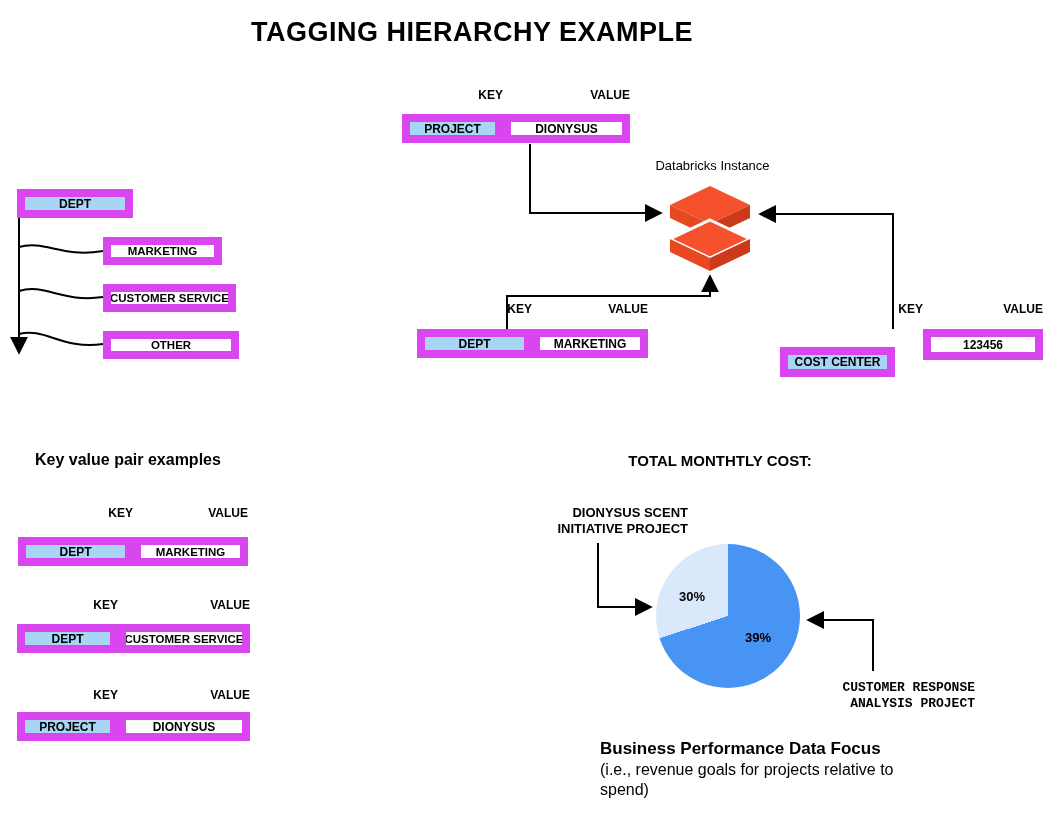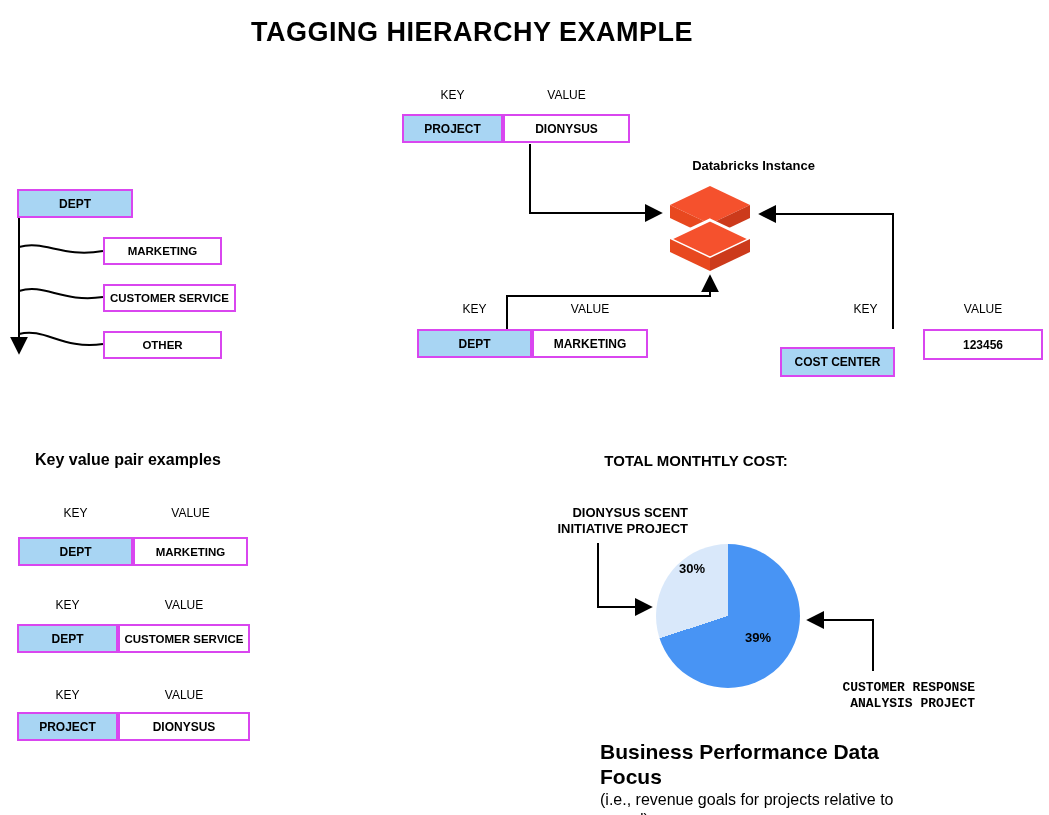--- a/index.html
+++ b/index.html
@@ -2,33 +2,33 @@
 <html style="--key-fill: #A8D5F3;"><head>
 <meta charset="utf-8">
 <style>
   html,body{margin:0;padding:0;background:#fff;}
   #canvas{
     position:relative;width:1049px;height:815px;background:#fff;overflow:hidden;
     font-family:"Liberation Sans",sans-serif;color:#000;
   }
   .abs{position:absolute;box-sizing:border-box;}
   .title{font-size:27px;font-weight:bold;text-align:center;letter-spacing:.5px;}
-  .hdr{font-size:12px;font-weight:normal;text-align:center;}
+  .hdr{font-size:12px;font-weight:bold;text-align:right;}
   .box{
-    border:2px solid #d946ef;background:#fff;display:flex;align-items:center;justify-content:center;
+    border:8px solid #d946ef;background:#fff;display:flex;align-items:center;justify-content:center;
     font-size:12px;font-weight:bold;text-align:center;white-space:nowrap;overflow:hidden;
   }
   .key{background:var(--key-fill,#A8D5F3);}
   .seclabel{font-size:16px;font-weight:bold;}
-  .dbx-label{font-size:13px;font-weight:bold;text-align:right;}
+  .dbx-label{font-size:13px;font-weight:normal;text-align:center;}
   .pie-title{font-size:15px;font-weight:bold;text-align:center;line-height:1.25;}
   .callout{font-size:13px;font-weight:bold;text-align:right;line-height:1.25;}
   .slice-label{font-size:13px;font-weight:bold;text-align:center;}
   .pie{border-radius:50%;}
-  .foot-bold{font-size:21px;font-weight:bold;line-height:1.2;}
+  .foot-bold{font-size:17px;font-weight:bold;line-height:1.2;}
   .foot-normal{font-size:16px;line-height:1.2;margin-top:1px;}
   svg.overlay{pointer-events:none;}
 </style>
 </head>
 <body>
 
 <div id="canvas">
 
   <svg class="abs overlay" style="left:0;top:0;" width="1049" height="815" viewBox="0 0 1049 815">
     <defs>
@@ -47,21 +47,21 @@
       <path d="M598,543 L598,607 L651,607" marker-end="url(#arr)"></path>
       <path d="M873,671 L873,620 L808,620" marker-end="url(#arr)"></path>
     </g>
   </svg>
 
   <div class="abs title" style="left:172px;top:17px;width:600px;">TAGGING HIERARCHY EXAMPLE</div>
 
   <div class="abs box key" style="left:17px;top:189px;width:116px;height:29px;">DEPT</div>
   <div class="abs box" style="left:103px;top:237px;width:119px;height:28px;font-size:11.5px;">MARKETING</div>
   <div class="abs box" style="left:103px;top:284px;width:133px;height:28px;font-size:11.5px;">CUSTOMER SERVICE</div>
-  <div class="abs box" style="left:103px;top:331px;width:119px;height:28px;font-size:11.5px;">OTHER</div>
+  <div class="abs box" style="left:103px;top:331px;width:136px;height:28px;font-size:11.5px;">OTHER</div>
 
   <div class="abs hdr" style="left:402px;top:88px;width:101px;">KEY</div>
   <div class="abs hdr" style="left:503px;top:88px;width:127px;">VALUE</div>
   <div class="abs box key" style="left:402px;top:114px;width:101px;height:29px;">PROJECT</div>
   <div class="abs box" style="left:503px;top:114px;width:127px;height:29px;">DIONYSUS</div>
 
   <div class="abs dbx-label" style="left:610px;top:158px;width:205px;">Databricks Instance</div>
   <svg class="abs" style="left:670px;top:186px;" width="80" height="86" viewBox="0 0 80 86">
     <g>
       <polygon points="40,0 80,19 40,38 0,19" fill="#F5512D"></polygon>
@@ -95,31 +95,31 @@
   <div class="abs hdr" style="left:17px;top:598px;width:101px;">KEY</div>
   <div class="abs hdr" style="left:118px;top:598px;width:132px;">VALUE</div>
   <div class="abs box key" style="left:17px;top:624px;width:101px;height:29px;">DEPT</div>
   <div class="abs box" style="left:118px;top:624px;width:132px;height:29px;font-size:11.5px;">CUSTOMER SERVICE</div>
 
   <div class="abs hdr" style="left:17px;top:688px;width:101px;">KEY</div>
   <div class="abs hdr" style="left:118px;top:688px;width:132px;">VALUE</div>
   <div class="abs box key" style="left:17px;top:712px;width:101px;height:29px;">PROJECT</div>
   <div class="abs box" style="left:118px;top:712px;width:132px;height:29px;">DIONYSUS</div>
 
-  <div class="abs pie-title" style="left:596px;top:452px;width:200px;">
+  <div class="abs pie-title" style="left:620px;top:452px;width:200px;">
     <div>TOTAL MONTHTLY COST:</div>
   </div>
 
   <div class="abs callout" style="left:508px;top:505px;width:180px;">
     <div>DIONYSUS SCENT</div>
     <div>INITIATIVE PROJECT</div>
   </div>
 
   <div class="abs pie" style="left: 656px; top: 544px; width: 144px; height: 144px; background: conic-gradient(rgb(72, 148, 244) 0deg, rgb(72, 148, 244) 252deg, rgb(217, 232, 250) 252deg, rgb(217, 232, 250) 360deg);"></div>
-  <div class="abs slice-label" style="left:662px;top:561px;width:60px;">30%</div>
+  <div class="abs slice-label" style="left:662px;top:589px;width:60px;">30%</div>
   <div class="abs slice-label" style="left:728px;top:630px;width:60px;">39%</div>
 
   <div class="abs callout" style="left:775px;top:680px;width:200px;font-family:Liberation Mono, monospace;">
     <div>CUSTOMER RESPONSE</div>
     <div>ANALYSIS PROJECT</div>
   </div>
 
   <div class="abs" style="left:600px;top:739px;width:302px;">
     <div class="foot-bold">Business Performance Data Focus</div>
     <div class="foot-normal">(i.e., revenue goals for projects relative to spend)</div>

